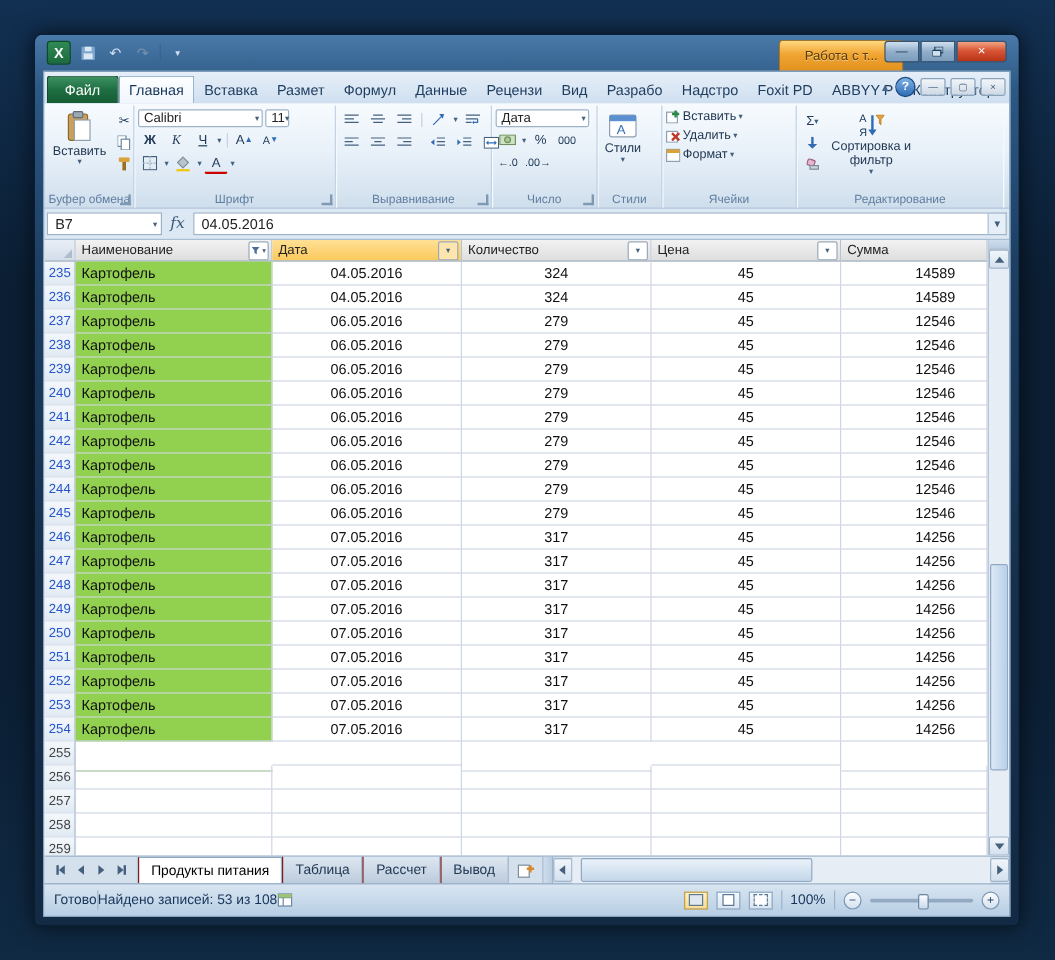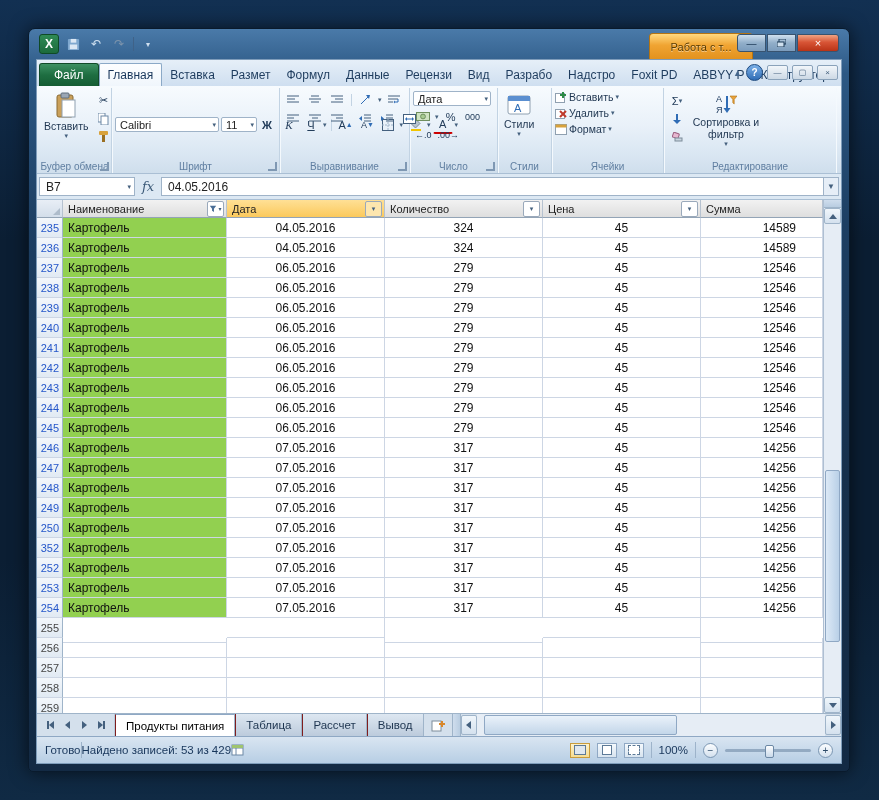--- a/index.html
+++ b/index.html
@@ -232,27 +232,27 @@
                     <rect x="1" y="0" width="9" height="4" rx="1" fill="#d8a23c"></rect>
                     <rect x="4" y="4" width="3" height="7" fill="#9a6f22"></rect>
                   </svg>
               </div>
             </div>
           </div>
           <div class="glabel">Буфер обмена</div>
           <div class="lnch"></div>
         </div>
 
-        <div class="rgroup" style="width:168px;flex-direction:row;">
+        <div class="rgroup" style="width:168px;flex-direction:column;">
           <div class="minirow">
             <div class="combo" style="width:104px;">
               <span>Calibri</span>
                 <span class="dd">▾</span>
             </div>
-            <div class="combo" style="width:36px;">
+            <div class="combo" style="width:20px;">
               <span>11</span>
                 <span class="dd">▾</span>
             </div>
           </div>
           <div class="minirow">
             <div class="ibtn" style="font-weight:bold;">
                 <span>Ж</span>
               </div>
             <div class="ibtn" style="font-style:italic;font-family:'Liberation Serif',serif;">
                 <span>К</span>
@@ -646,21 +646,21 @@
               </div>
               <div class="row">
                 <div class="c rn blue">250</div>
                 <div class="c name green">Картофель</div>
                 <div class="c date">07.05.2016</div>
                 <div class="c qty">317</div>
                 <div class="c price">45</div>
                 <div class="c sum">14256</div>
               </div>
               <div class="row">
-                <div class="c rn blue">352</div>
+                <div class="c rn blue">251</div>
                 <div class="c name green">Картофель</div>
                 <div class="c date">07.05.2016</div>
                 <div class="c qty">317</div>
                 <div class="c price">45</div>
                 <div class="c sum">14256</div>
               </div>
               <div class="row">
                 <div class="c rn blue">252</div>
                 <div class="c name green">Картофель</div>
                 <div class="c date">07.05.2016</div>
@@ -779,21 +779,21 @@
           </div>
           <div class="hbtn">
               <span class="tri right"></span>
             </div>
         </div>
       </div>
 
       <div class="status">
         <span>Готово</span>
         <span class="ssep"></span>
-        <span>Найдено записей: 53 из 429</span>
+        <span>Найдено записей: 53 из 108</span>
         <svg width="13" height="12" viewBox="0 0 13 12">
             <rect x="1" y="1" width="11" height="10" fill="#fff" stroke="#6c88a5"></rect>
             <path d="M1 4h11M5 1v10" stroke="#6c88a5"></path>
             <rect x="1" y="1" width="11" height="3" fill="#9fc46f"></rect>
           </svg>
         <div class="sright">
           <div class="vbtn active">
               <span class="vglyph" style="background:linear-gradient(#dfe8f0,#dfe8f0);"></span>
             </div>
           <div class="vbtn">

